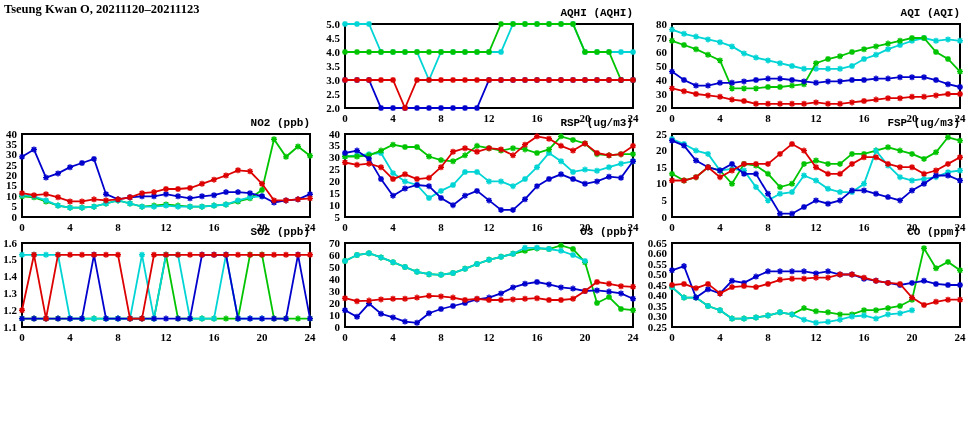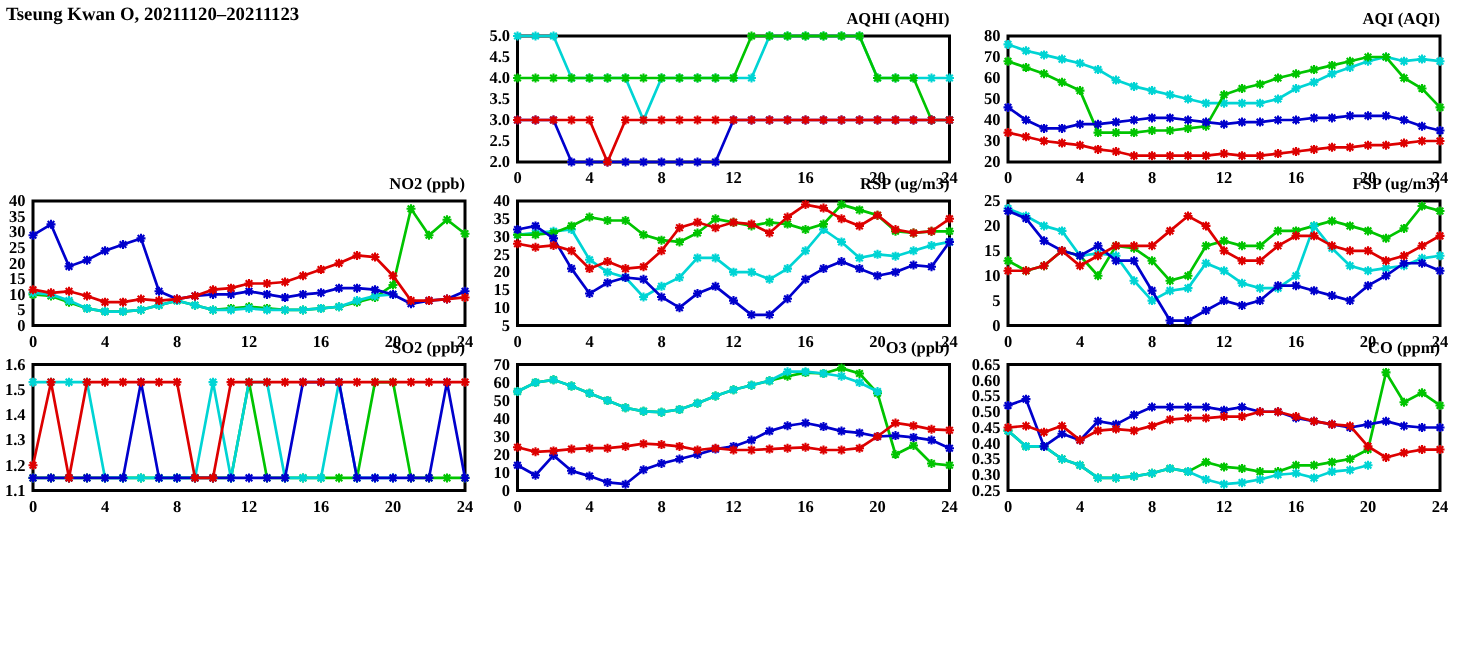--- a/index.html
+++ b/index.html
@@ -8,21 +8,21 @@
     font-family:"Liberation Serif","DejaVu Serif",serif;
     overflow:hidden;
   }
   #page-title{
     position:absolute;left:4px;top:2px;
     font-size:12.5px;font-weight:bold;color:#000;white-space:nowrap;
   }
   .chart-box{position:absolute}
   .chart-title{
     position:absolute;top:3px;right:8px;
-    font-size:11px;font-weight:bold;color:#000;white-space:nowrap;
+    font-size:11px;font-weight:bold;color:#000;white-space:nowrap;font-family:Liberation Mono, monospace;
   }
   .chart-box svg{position:absolute;left:0;top:0;display:block}
   svg text{
     font-family:"Liberation Serif","DejaVu Serif",serif;
     font-size:11px;font-weight:bold;fill:#000;
   }
 </style>
 </head>
 <body>
 

